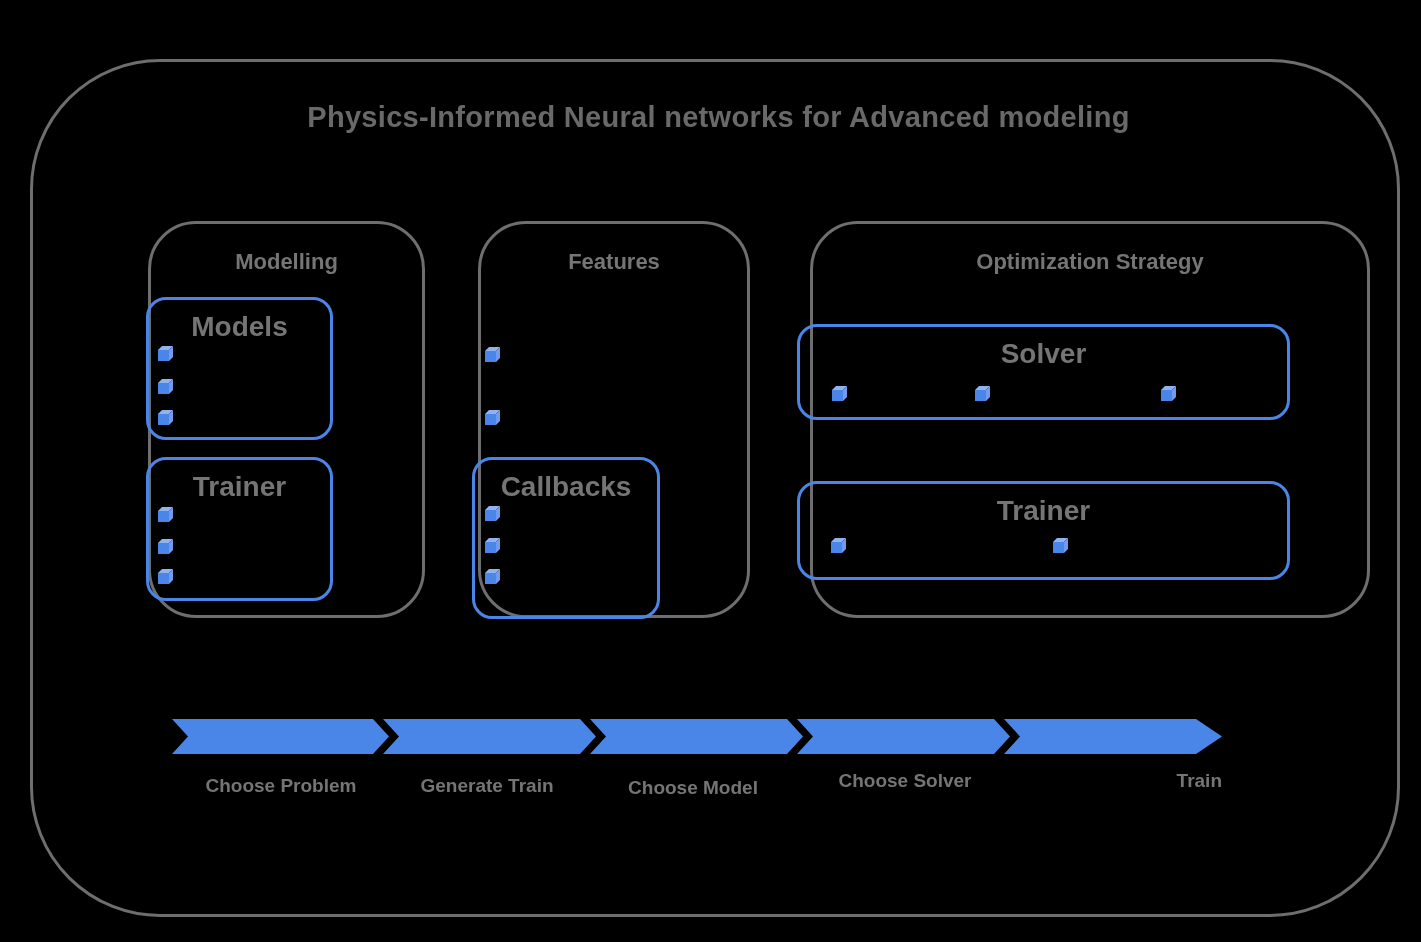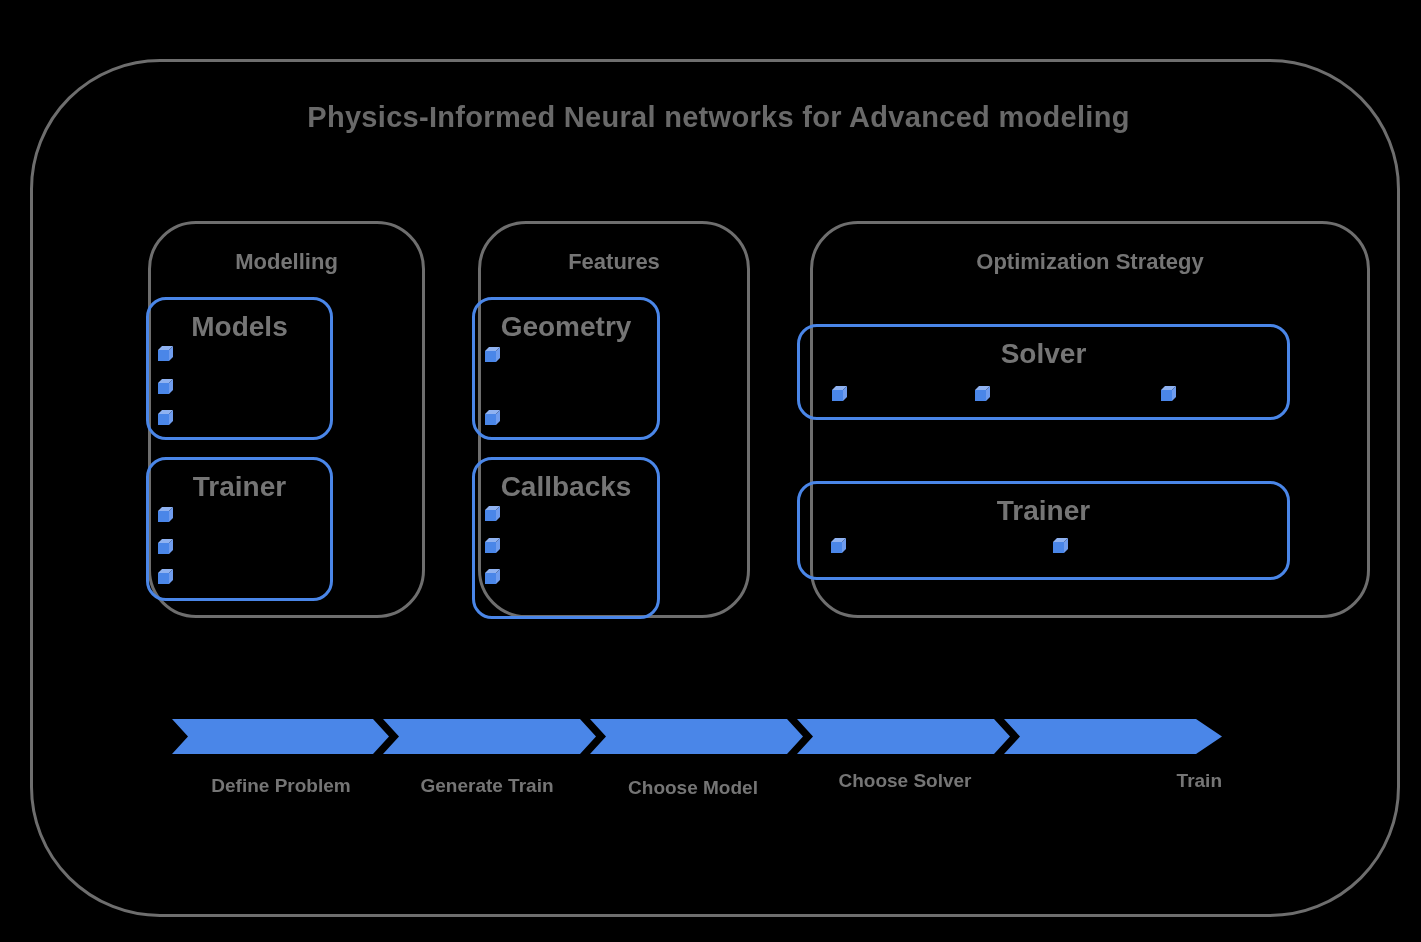--- a/index.html
+++ b/index.html
@@ -128,23 +128,20 @@
   <div class="group-box group-models">
     <div class="group-label">Models</div>
   </div>
   <div class="group-box group-problems">
     <div class="group-label">Trainer</div>
   </div>
 
   <div class="section-box section-features">
     <div class="section-title">Features</div>
   </div>
-  <div class="group-box group-geometry">
-    <div class="group-label">Geometry</div>
-  </div>
   <div class="group-box group-callbacks">
     <div class="group-label">Callbacks</div>
   </div>
 
   <div class="section-box section-optimization">
     <div class="section-title">Optimization Strategy</div>
   </div>
   <div class="group-box group-solver">
     <div class="group-label">Solver</div>
   </div>
@@ -207,19 +204,19 @@
     </svg>
 
   <svg class="flow-svg" viewBox="0 0 1421 942">
     <polygon class="arrow-fill" points="172,719 373,719 389,736.5 373,754 172,754 188,736.5"></polygon>
     <polygon class="arrow-fill" points="383,719 580,719 596,736.5 580,754 383,754 399,736.5"></polygon>
     <polygon class="arrow-fill" points="590,719 787,719 803,736.5 787,754 590,754 606,736.5"></polygon>
     <polygon class="arrow-fill" points="797,719 994,719 1010,736.5 994,754 797,754 813,736.5"></polygon>
     <polygon class="arrow-fill" points="1004,719 1196,719 1222,736.5 1196,754 1004,754 1020,736.5"></polygon>
   </svg>
 
-  <div class="flow-label flow-label-1">Define Problem</div>
+  <div class="flow-label flow-label-1">Choose Problem</div>
   <div class="flow-label flow-label-2">Generate Train</div>
   <div class="flow-label flow-label-3">Choose Model</div>
   <div class="flow-label flow-label-4">Choose Solver</div>
   <div class="flow-label flow-label-5">Train</div>
 
 </div>
 
 </body></html>

